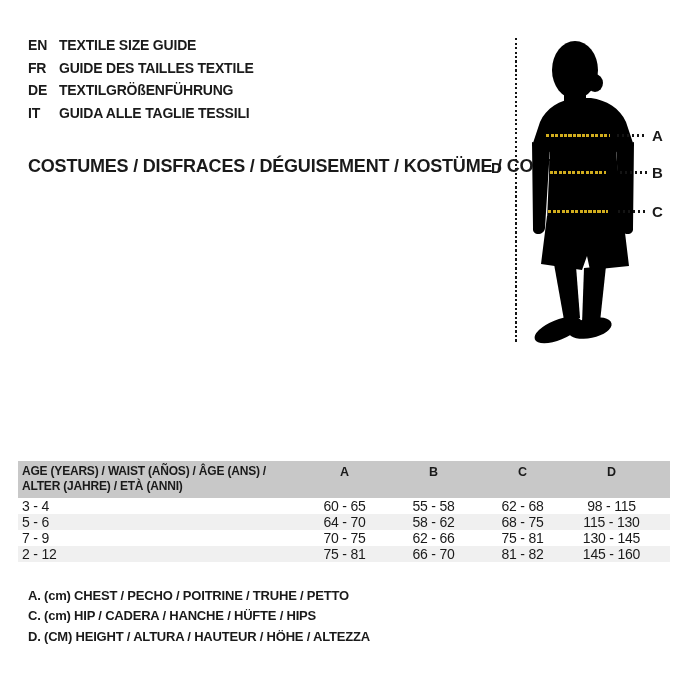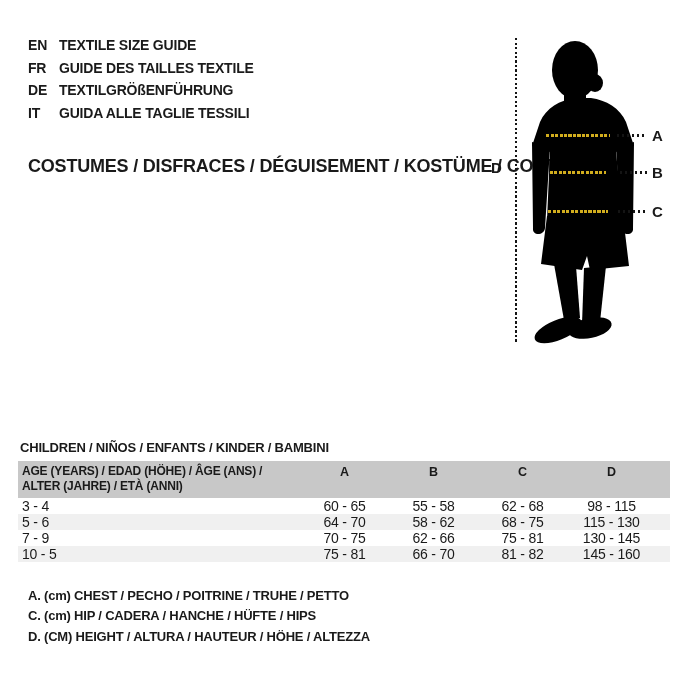--- a/index.html
+++ b/index.html
@@ -93,26 +93,25 @@
   <div class="measure-label" style="left:652px; top:127px;">A</div>
 
   <div class="dash-gold" style="left:550px; top:171px; width:56px;"></div>
   <div class="dash-black" style="left:620px; top:171px; width:27px;"></div>
   <div class="measure-label" style="left:652px; top:164px;">B</div>
 
   <div class="dash-gold" style="left:548px; top:210px; width:60px;"></div>
   <div class="dash-black" style="left:618px; top:210px; width:29px;"></div>
   <div class="measure-label" style="left:652px; top:203px;">C</div>
 
-  <div class="children-title">CHILDREN / NIÑOS / ENFANTS / KINDER / BAMBINI</div>
 
   <div class="size-table">
     <div class="t-head">
       <div class="age-cell">
-        <div>AGE (YEARS) / EDAD (HÖHE) / ÂGE (ANS) /</div>
+        <div>AGE (YEARS) / WAIST (AÑOS) / ÂGE (ANS) /</div>
         <div>ALTER (JAHRE) / ETÀ (ANNI)</div>
       </div>
       <div class="col-cell">A</div>
       <div class="col-cell">B</div>
       <div class="col-cell">C</div>
       <div class="col-cell">D</div>
     </div>
 
     <div class="t-row">
       <div class="age-cell">3 - 4</div>
@@ -129,21 +128,21 @@
       <div class="val-cell">115 - 130</div>
     </div>
     <div class="t-row">
       <div class="age-cell">7 - 9</div>
       <div class="val-cell">70 - 75</div>
       <div class="val-cell">62 - 66</div>
       <div class="val-cell">75 - 81</div>
       <div class="val-cell">130 - 145</div>
     </div>
     <div class="t-row stripe">
-      <div class="age-cell">10 - 5</div>
+      <div class="age-cell">2 - 12</div>
       <div class="val-cell">75 - 81</div>
       <div class="val-cell">66 - 70</div>
       <div class="val-cell">81 - 82</div>
       <div class="val-cell">145 - 160</div>
     </div>
   </div>
 
   <div class="legend">
     <div>A. (cm) CHEST / PECHO / POITRINE / TRUHE / PETTO</div>
     <div>C. (cm) HIP / CADERA / HANCHE / HÜFTE / HIPS</div>

